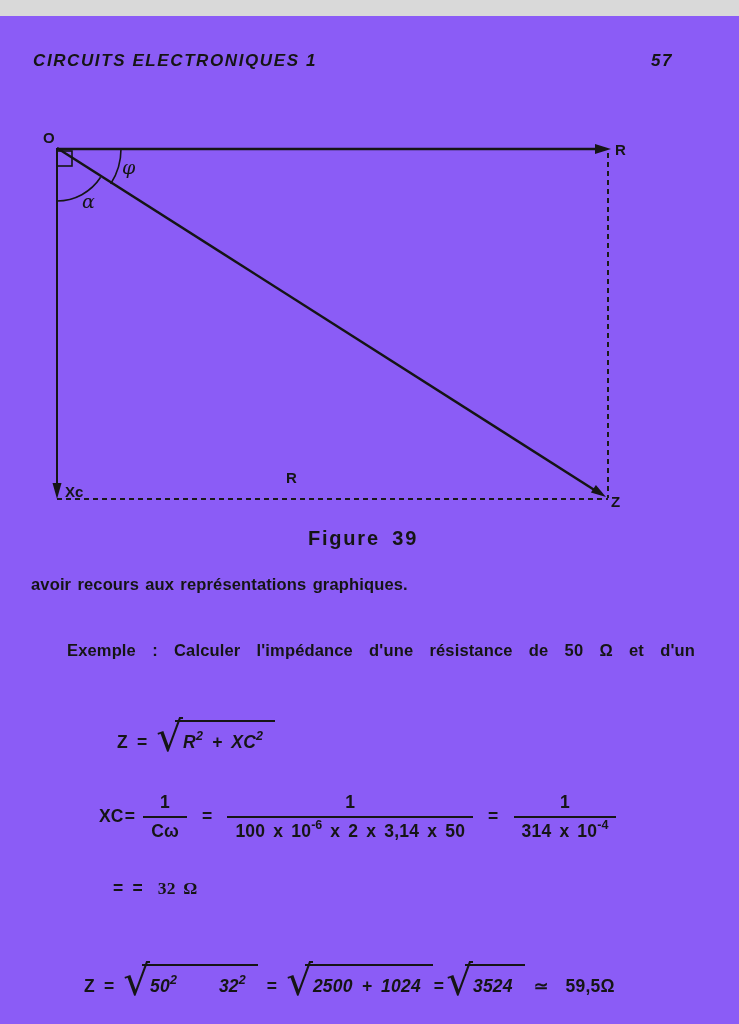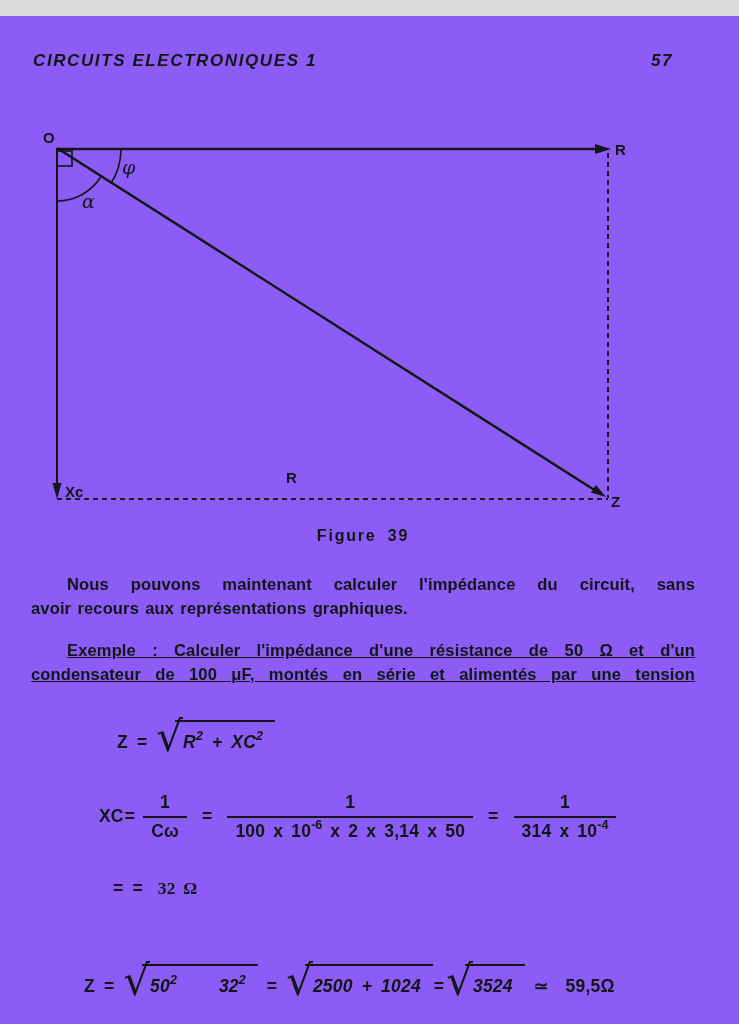--- a/index.html
+++ b/index.html
@@ -14,21 +14,21 @@
     display:flex; justify-content:space-between; align-items:baseline;
     font-weight:bold; font-style:italic; font-size:17px; letter-spacing:1.6px;
   }
   
   .figsvg { position:absolute; top:0; left:0; }
   .figsvg text { font-family:"Liberation Sans", sans-serif; font-weight:bold; font-size:15px; fill:#151515; }
   .figsvg text.greek { font-family:"DejaVu Serif", serif; font-style:italic; font-weight:normal; font-size:19px; }
   
   .figcaption {
     position:absolute; top:511px; left:31px; width:664px; text-align:center;
-    font-weight:bold; font-size:16px; letter-spacing:1.8px; word-spacing:5px;
+    font-weight:bold; font-size:20px; letter-spacing:1.8px; word-spacing:5px;
   }
   
   .para { position:absolute; left:31px; width:664px; font-size:16.5px; font-weight:bold;
           line-height:24px; letter-spacing:0.15px; word-spacing:1.5px; }
   .pline.just { text-align:justify; text-align-last:justify; }
   .pline.indent { text-indent:36px; }
   
   .formula { position:absolute; font-weight:bold; font-size:17.5px; white-space:nowrap;
              word-spacing:3px; letter-spacing:0.2px; }
   .formula .op { margin:0 9px; }
@@ -77,27 +77,25 @@
     <text x="65" y="481">Xc</text>
     <text x="611" y="491">Z</text>
     <text x="286" y="467">R</text>
     <text class="greek" x="122" y="158">φ</text>
     <text class="greek" x="82" y="192">α</text>
   </svg>
 
   <div class="figcaption">Figure 39</div>
 
   <div class="para" style="top:556px;">
-    <div class="pline indent just">Nous pouvons maintenant calculer l'impédance du circuit, sans</div>
     <div class="pline">avoir recours aux représentations graphiques.</div>
   </div>
 
-  <div class="para" style="top:622px;text-decoration:underline;">
+  <div class="para" style="top:622px;">
     <div class="pline indent just">Exemple : Calculer l'impédance d'une résistance de 50 Ω et d'un</div>
-    <div class="pline just">condensateur de 100 μF, montés en série et alimentés par une tension</div>
   </div>
 
   <div class="formula" style="top:704px;left:117px;">
     <span>Z</span><span class="op">=</span><span class="sqrt"><span class="rad">√</span><span class="vinc"><span>R</span><span class="sp">2</span><span class="op">+</span><span>XC</span><span class="sp">2</span></span></span>
   </div>
 
   <div class="formula" style="top:776px;left:99px;">
     <span>XC</span><span class="op-tight">=</span><span class="frac"><span class="num">1</span><span class="den">Cω</span></span><span class="op">=</span><span class="frac"><span class="num">1</span><span class="den"><span>100 x 10</span><span class="sp">-6</span><span> x 2 x 3,14 x 50</span></span></span><span class="op">=</span><span class="frac"><span class="num">1</span><span class="den"><span>314 x 10</span><span class="sp">-4</span></span></span>
   </div>
 

